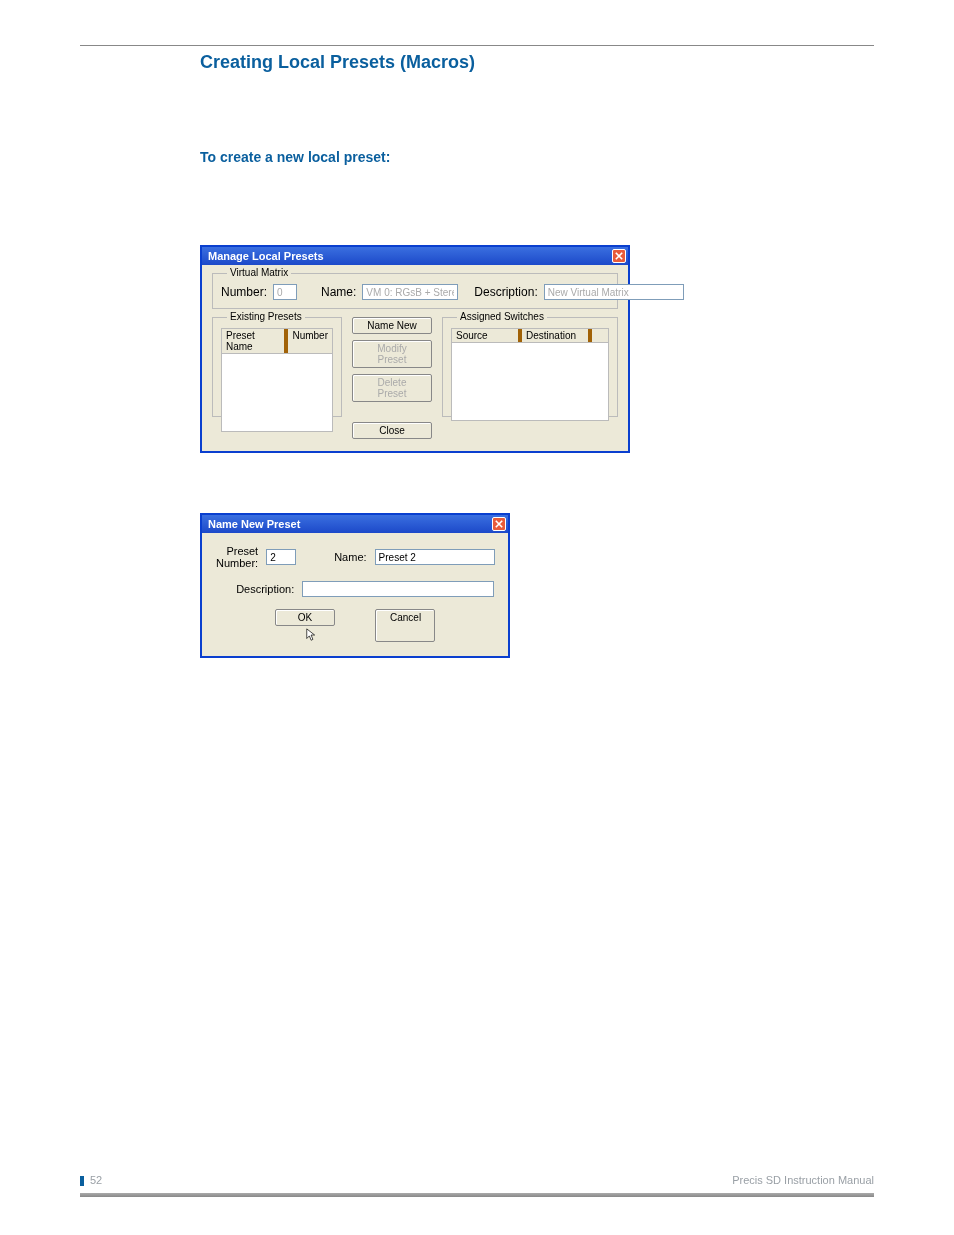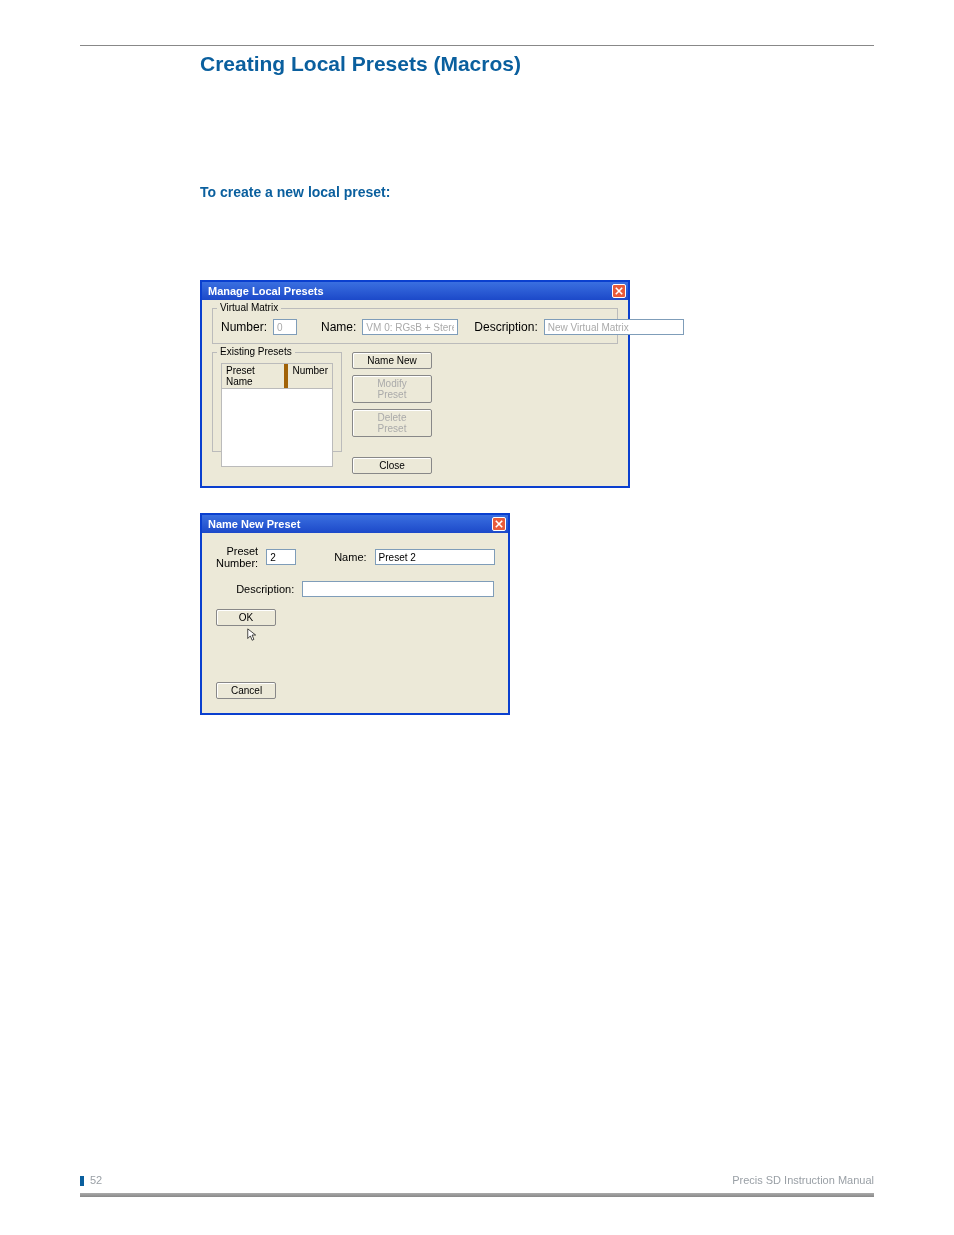--- a/index.html
+++ b/index.html
@@ -22,37 +22,37 @@
     color: #9aa0a6;
     font-size: 12px;
     margin-bottom: 40px;
   }
   .content {
     margin-left: 120px;
   }
   .section-heading {
     color: #0a5f9e;
     font-weight: bold;
-    font-size: 21px;
-    margin-bottom: 108px;
+    font-size: 18px;
+    margin-bottom: 76px;
   }
   .sub-heading {
     color: #0a5f9e;
     font-weight: bold;
     font-size: 14px;
     margin-bottom: 80px;
   }
   
   .dialog {
     border: 2px solid #0a3fcf;
     background: #ece9d8;
     font-family: Tahoma, Arial, sans-serif;
     font-size: 10px;
     color: #000;
-    margin-bottom: 25px;
+    margin-bottom: 60px;
   }
   .dialog.large { width: 430px; }
   .dialog.small { width: 310px; }
   .titlebar {
     background: linear-gradient(#3a6fe0, #1c49c9);
     color: #fff;
     height: 18px;
     display: flex;
     align-items: center;
     justify-content: space-between;
@@ -71,21 +71,21 @@
   .close-btn svg { width: 8px; height: 8px; }
   .dialog-body { padding: 8px 10px 12px 10px; }
   .groupbox {
     border: 1px solid #bbb;
     padding: 10px 8px 8px 8px;
     position: relative;
     margin-bottom: 8px;
   }
   .groupbox-title {
     position: absolute;
-    top: -7px; left: 4px;
+    top: -7px; left: 14px;
     background: #ece9d8;
     padding: 0 3px;
     font-size: 10px;
   }
   .vm-row { display: flex; align-items: center; gap: 6px; }
   .field-label { font-size: 12px; }
   .win-input {
     border: 1px solid #7f9db9;
     background: #fff;
     font-size: 10px;
@@ -136,21 +136,21 @@
   .assigned-switches .table-body { height: 78px; }
   
   .d2-body { padding: 12px 14px 14px 14px; }
   .d2-row { display: flex; align-items: center; gap: 8px; margin-bottom: 12px; }
   .d2-label { font-size: 11px; text-align: right; }
   .d2-label.w1 { width: 80px; }
   .d2-label.w2 { width: 40px; }
   .win-input.pn { width: 30px; }
   .win-input.nm { width: 120px; }
   .win-input.ds { width: 196px; }
-  .d2-btn-row { display: flex; justify-content: center; gap: 40px; margin-top: 8px; flex-direction: column; }
+  .d2-btn-row { display: flex; justify-content: center; gap: 40px; margin-top: 8px; }
   .win-btn.wide { width: 60px; }
   .cursor-arrow {
     position: relative;
     top: 2px; left: 30px;
     width: 14px; height: 14px;
   }
   
   .footer {
     position: absolute;
     bottom: 45px;
@@ -222,20 +222,29 @@
           </div>
 
           <div class="btn-stack">
             <div class="win-btn">Name New</div>
             <div class="win-btn disabled">Modify Preset</div>
             <div class="win-btn disabled">Delete Preset</div>
             <div style="height:8px"></div>
             <div class="win-btn">Close</div>
           </div>
 
+          <div class="groupbox assigned-switches">
+            <div class="groupbox-title">Assigned Switches</div>
+            <div class="table-head">
+              <div class="col-source">Source</div>
+              <div class="col-dest">Destination</div>
+              <div class="col-blank"></div>
+            </div>
+            <div class="table-body"></div>
+          </div>
         </div>
       </div>
     </div>
 
     <div class="dialog small">
       <div class="titlebar">
         <span>Name New Preset</span>
         <div class="close-btn">
           <svg viewBox="0 0 10 10">
               <path d="M1 1 L9 9 M9 1 L1 9" stroke="#fff" stroke-width="2"></path>

